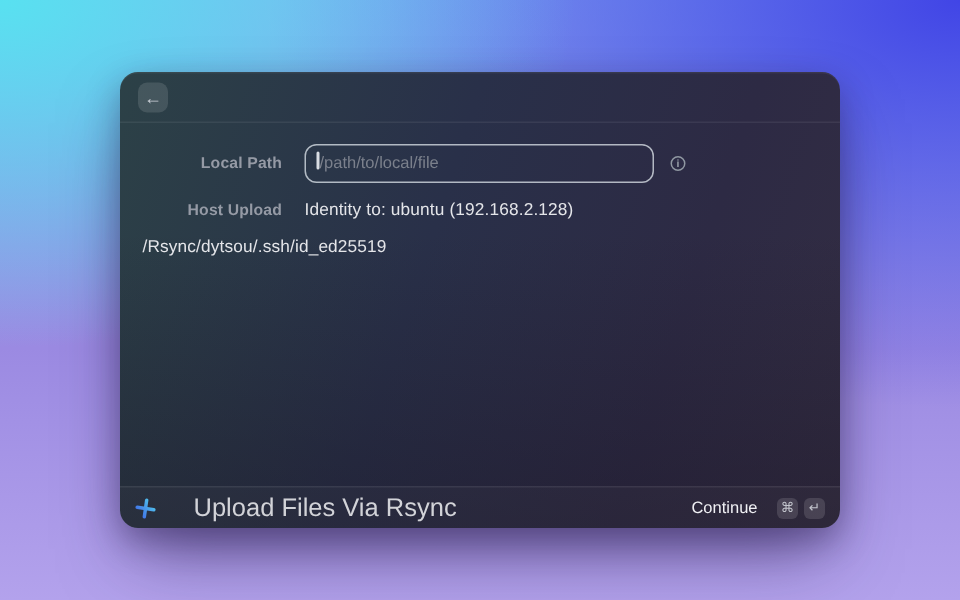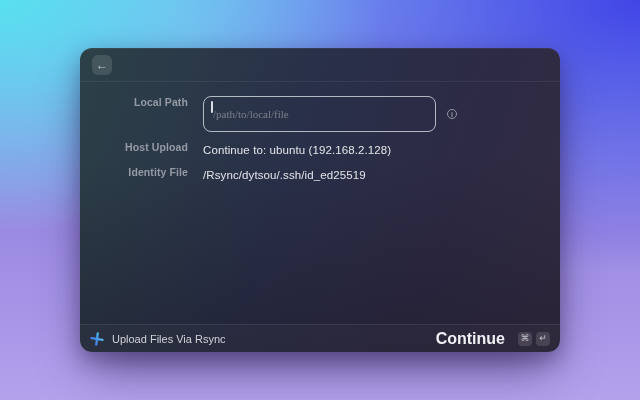--- a/index.html
+++ b/index.html
@@ -29,34 +29,34 @@
   }
   .back-btn{
     width:20px; height:20px; border-radius:6px; border:none; cursor:pointer;
     background:rgba(255,255,255,0.12); color:#c9ced6;
     display:flex; align-items:center; justify-content:center;
     font-size:12px; line-height:1; font-family:inherit;
   }
 
   .win-body{ flex:1 1 auto; padding-top:14px; }
 
-  .form-row{ display:flex; min-height:22px; margin-bottom:9px; }
+  .form-row{ display:flex; align-items:center; min-height:22px; margin-bottom:9px; }
   .form-row.text-row{ min-height:18px; margin-bottom:7px; }
   .row-label{
     width:108px; flex:0 0 auto; text-align:right;
     font-size:10.5px; font-weight:600; color:#959aa5; letter-spacing:0.1px;
   }
   .row-content{ margin-left:15px; display:flex; align-items:center; }
 
   .input-wrap{ position:relative; }
   .text-input{
-    width:233px; height:36px; border-radius:8px;
+    width:233px; height:26px; border-radius:8px;
     border:1px solid rgba(232,238,244,0.72);
     background:transparent; outline:none;
-    padding:0 24px 0 9px; font-size:11px; color:#e8e8ec; font-family:Liberation Serif, serif;
+    padding:0 24px 0 9px; font-size:11px; color:#e8e8ec; font-family:Liberation Sans, sans-serif;
   }
   .text-input::placeholder{ color:#7b808c; }
   .caret{
     position:absolute; left:8px; top:5px; width:1.5px; height:12px;
     background:#d9dde3; border-radius:1px;
   }
 
   .info-icon{
     width:10px; height:10px; margin-left:11px; border-radius:50%;
     border:1px solid #9098a2; color:#9aa1ab;
@@ -65,23 +65,23 @@
   }
 
   .row-value{ font-size:11.5px; color:#e4e5e9; letter-spacing:0.1px; }
 
   .win-footer{
     flex:0 0 28px; display:flex; align-items:center; padding:0 10px;
     border-top:1px solid rgba(255,255,255,0.08);
     background:rgba(255,255,255,0.025);
   }
   .ext-icon{ width:14px; height:14px; flex:0 0 auto; display:block; }
-  .footer-title{ margin-left:8px; font-size:11px; font-weight:500; color:#d2d3d8; }
+  .footer-title{ margin-left:25px; font-size:17px; font-weight:500; color:#d2d3d8; }
   .footer-right{ margin-left:auto; display:flex; align-items:center; }
-  .continue-label{ font-size:16px; font-weight:700; color:#f0f0f4; margin-right:9px; }
+  .continue-label{ font-size:11px; font-weight:400; color:#f0f0f4; margin-right:9px; }
   .key-badge{
     width:14px; height:14px; border-radius:4px; margin-left:4px;
     background:rgba(255,255,255,0.13); color:#c3c5cd;
     display:flex; align-items:center; justify-content:center;
     font-size:9px; line-height:1;
   }
 </style>
 </head>
 <body>
 
@@ -105,26 +105,25 @@
           </span>
           <span class="info-icon">
             <span>i</span>
           </span>
         </div>
       </div>
 
       <div class="form-row text-row">
         <div class="row-label">Host Upload</div>
         <div class="row-content">
-          <span class="row-value">Continue to: ubuntu (192.168.2.128)</span>
+          <span class="row-value">Identity to: ubuntu (192.168.2.128)</span>
         </div>
       </div>
 
       <div class="form-row text-row">
-        <div class="row-label">Identity File</div>
         <div class="row-content">
           <span class="row-value">/Rsync/dytsou/.ssh/id_ed25519</span>
         </div>
       </div>
 
     </div>
 
     <div class="win-footer">
       <svg class="ext-icon" viewBox="0 0 14 14">
         <defs>

